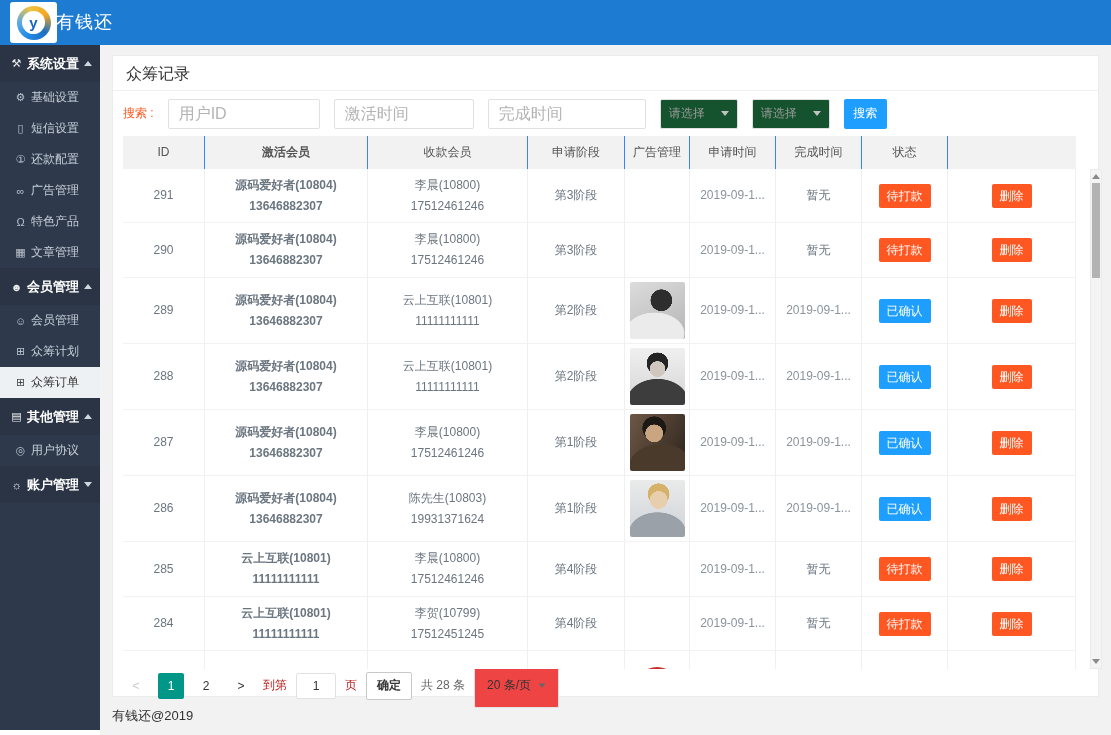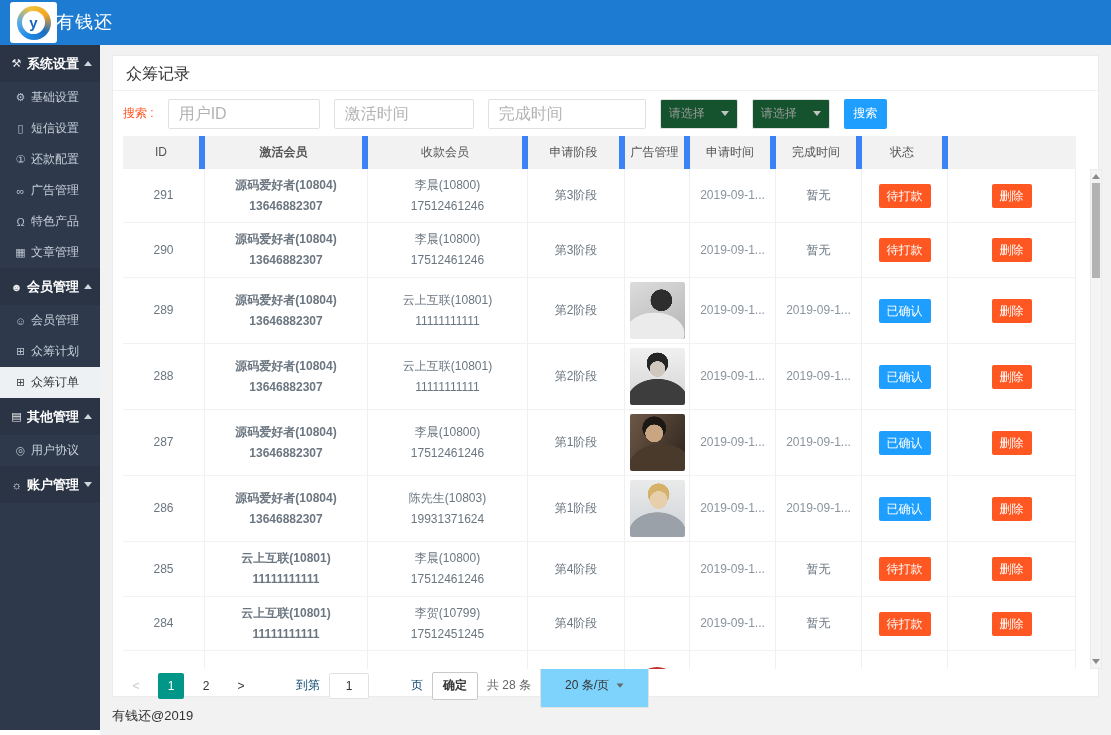--- a/index.html
+++ b/index.html
@@ -38,21 +38,21 @@
   .s-input::placeholder { color:#b3b3b3; }
   .s1 { width:152px; } .s2 { width:140px; } .s3 { width:158px; }
   .s-select { width:78px; height:30px; border:1px solid #e0e0e0; border-radius:2px; display:flex; align-items:center; justify-content:space-between; padding:0 8px; font-size:12px; color:#999; cursor:pointer; background:#14532d; }
   .caret { width:0; height:0; border-left:4px solid transparent; border-right:4px solid transparent; border-top:5px solid #c2c2c2; }
   .btn-search { width:43px; height:30px; background:#1e9fff; border:none; border-radius:2px; color:#fff; font-size:12px; cursor:pointer; }
 
   
   .table-wrap { margin:0 10px; position:relative; }
   .tr { display:flex; width:953px; border-bottom:1px solid #f2f2f2; background:#fff; }
   .thead .tr { background:#f2f2f2; border-bottom:none; }
-  .th { height:33px; line-height:33px; font-size:12px; color:#555; text-align:center; border-right:6px solid #3b82f6; }
+  .th { height:33px; line-height:33px; font-size:12px; color:#555; text-align:center; border-right:1px solid #3b82f6; }
   .td { display:flex; flex-direction:column; align-items:center; justify-content:center; text-align:center; font-size:12px; color:#6b7680; border-right:1px solid #f0f0f0; line-height:21px; }
   .c-id{width:82px;} .c-act{width:163px;font-weight:bold;} .c-payee{width:160px;} .c-stage{width:97px;}
   .c-vou{width:65px;} .c-apply{width:86px;} .c-finish{width:86px;} .c-status{width:86px;} .c-op{width:128px;}
   .tbody { position:relative; height:500px; overflow:hidden; }
   .h54{height:54px;} .h55{height:55px;} .h66{height:66px;}
   .time { color:#8a949e; }
 
   .badge { display:inline-block; padding:0 8px; height:24px; line-height:24px; border-radius:2px; color:#fff; font-size:12px; cursor:pointer; }
   .badge-orange { background:#ff5722; }
   .badge-blue { background:#1e9fff; }
@@ -84,25 +84,25 @@
   .sb-thumb { position:absolute; left:1px; top:13px; width:8px; height:95px; background:#b3b3b3; }
   .sb-arrow { position:absolute; left:1px; width:8px; height:0; border-left:4px solid transparent; border-right:4px solid transparent; }
   .sb-up { top:4px; border-bottom:5px solid #8a8a8a; }
   .sb-down { bottom:4px; border-top:5px solid #8a8a8a; }
 
   
   .pager { height:29px; display:flex; align-items:center; gap:9px; padding-left:10px; margin-top:2px; }
   .pg { min-width:26px; height:26px; line-height:26px; text-align:center; font-size:12px; color:#333; cursor:pointer; }
   .pg.prev { color:#c9c9c9; }
   .pg.active { background:#009688; color:#fff; border-radius:2px; cursor:default; }
-  .pg-text { font-size:12px; color:#0c4a6e;margin-left:33px; }
+  .pg-text { font-size:12px; color:#b91c1c; }
   .pg-dark { font-size:12px; color:#666; }
   .pg-input { width:40px; height:26px; border:1px solid #e2e2e2; border-radius:2px; text-align:center; font-size:12px; color:#333; outline:none; }
   .pg-btn { height:28px; padding:0 10px; border:1px solid #c9c9c9; border-radius:2px; background:#fff; font-size:12px; font-weight:bold; color:#333; cursor:pointer; }
-  .pg-select { height:44px; border:1px solid #e2e2e2; border-radius:2px; background:#7dd3fc; display:flex; align-items:center; gap:7px; padding:0 24px; font-size:12px; color:#333; cursor:pointer; }
+  .pg-select { height:44px; border:1px solid #e2e2e2; border-radius:2px; background:#ef4444; display:flex; align-items:center; gap:7px; padding:0 12px; font-size:12px; color:#333; cursor:pointer; }
   .pg-select .caret { border-top-color:#666; transform:scale(.85); }
 
   .footer { position:absolute; left:12px; top:662px; font-size:13px; color:#333; }
 </style>
 </head>
 <body>
 
 <div class="app">
 
   <div class="header">

